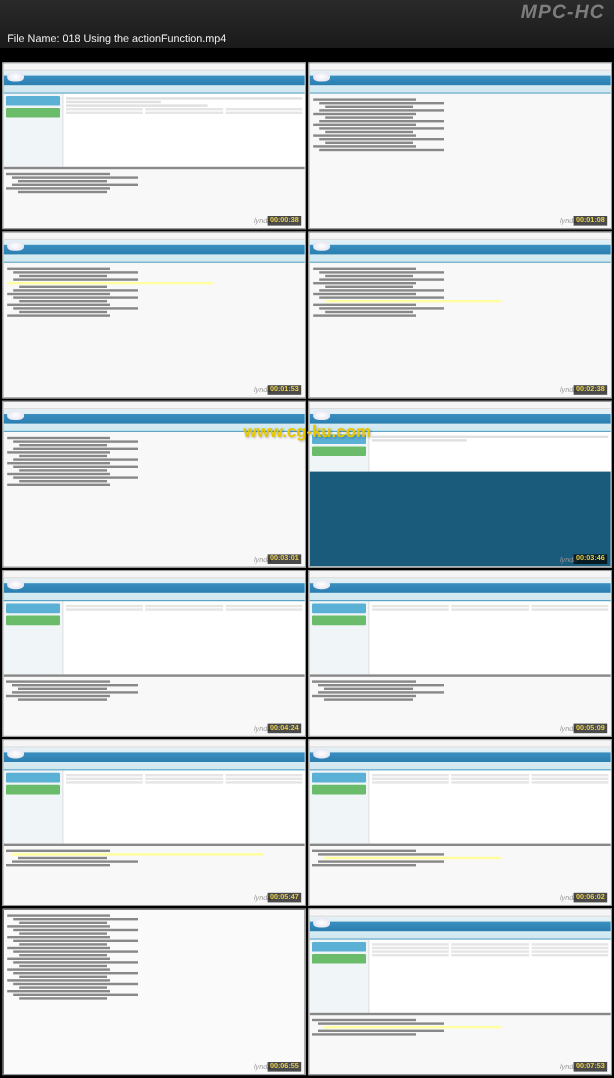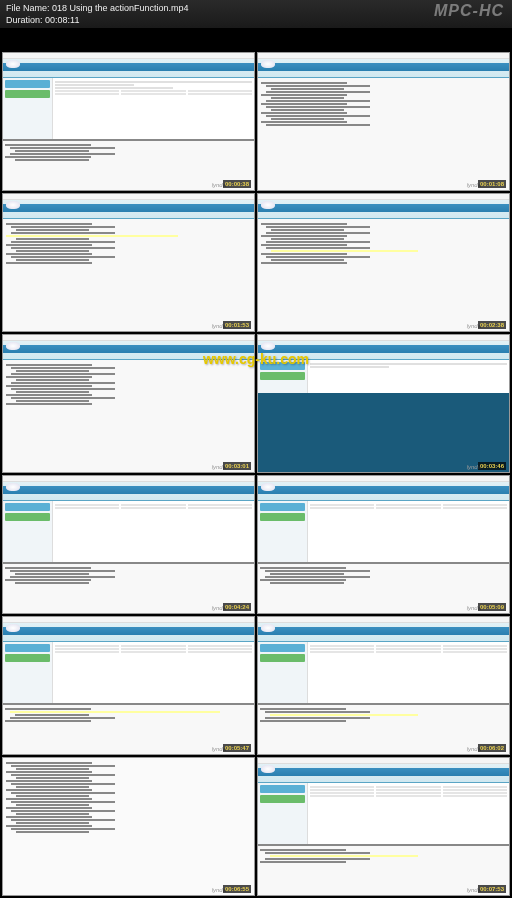--- a/index.html
+++ b/index.html
@@ -1,18 +1,18 @@
 <!DOCTYPE html>
 <html><head>
 <meta charset="utf-8">
 <style>
 * { margin: 0; padding: 0; box-sizing: border-box; }
 body { width: 512px; height: 898px; background: #000; font-family: Arial, sans-serif; font-size: 9px; color: #fff; position: relative; overflow: hidden; }
 .header-info { position: absolute; top: 0; left: 0; right: 0; padding: 2px 6px; background: linear-gradient(180deg, #2a2a2a, #1a1a1a); z-index: 10; }
-.header-info div { line-height: 12px; font-size: 9px; color: #eee; white-space: nowrap; }
+.header-info div { line-height: 12px; font-size: 9px; color: #eee; white-space: nowrap; margin-top: 24px; }
 .player-brand { position: absolute; top: 2px; right: 8px; font-size: 16px; font-weight: bold; color: rgba(255,255,255,0.4); font-family: 'Arial Black', sans-serif; z-index: 11; letter-spacing: 1px; font-style: italic; }
 .grid { position: absolute; top: 50px; left: 0; right: 0; bottom: 0; display: grid; grid-template-columns: 1fr 1fr; grid-template-rows: repeat(6, 1fr); gap: 2px; padding: 2px; }
 .thumb { background: #fff; border: 1px solid #999; position: relative; overflow: hidden; font-size: 2px; }
 .thumb-top { background: linear-gradient(180deg, #e8f4f8, #d0e8f0); height: 18%; border-bottom: 1px solid #5aa5c5; position: relative; }
 .thumb-top .url-bar { height: 6px; background: #f5f5f5; border-bottom: 1px solid #ddd; }
 .thumb-top .nav-bar { background: linear-gradient(180deg, #3a8fc0, #2a7fb0); height: 8px; margin-top: 4px; }
 .sf-logo { position: absolute; top: 7px; left: 3px; width: 14px; height: 8px; background: radial-gradient(ellipse, #fff, #dde); border-radius: 40%; }
 .thumb-body { height: 82%; background: #fff; display: flex; }
 .thumb-side { width: 20%; background: #f0f5f8; border-right: 1px solid #ddd; }
 .side-block { height: 8px; background: #5ab0d5; margin: 2px; border-radius: 1px; }
@@ -37,21 +37,20 @@
 .dark-panel { background: #1a5a7a; height: 40%; }
 .split-half { display: flex; flex-direction: column; height: 100%; }
 .split-half > div:first-child { flex: 0 0 45%; }
 .split-half > div:last-child { flex: 1; border-top: 2px solid #888; }
 </style>
 </head>
 <body>
 
 <div class="header-info">
   <div><span>File Name:</span> <span>018 Using the actionFunction.mp4</span></div>
-  <div><span>Duration:</span> <span>00:08:11</span></div>
 </div>
 
 <div class="player-brand">MPC-HC</div>
 
 <div class="watermark">www.cg-ku.com</div>
 
 <div class="grid">
 
   <div class="thumb">
     <div class="thumb-top">

